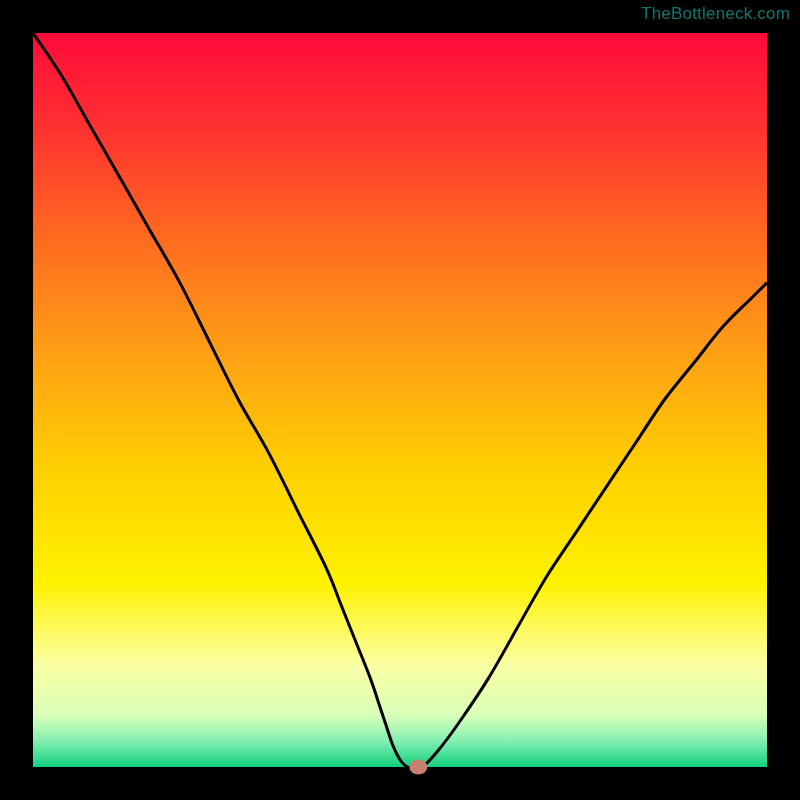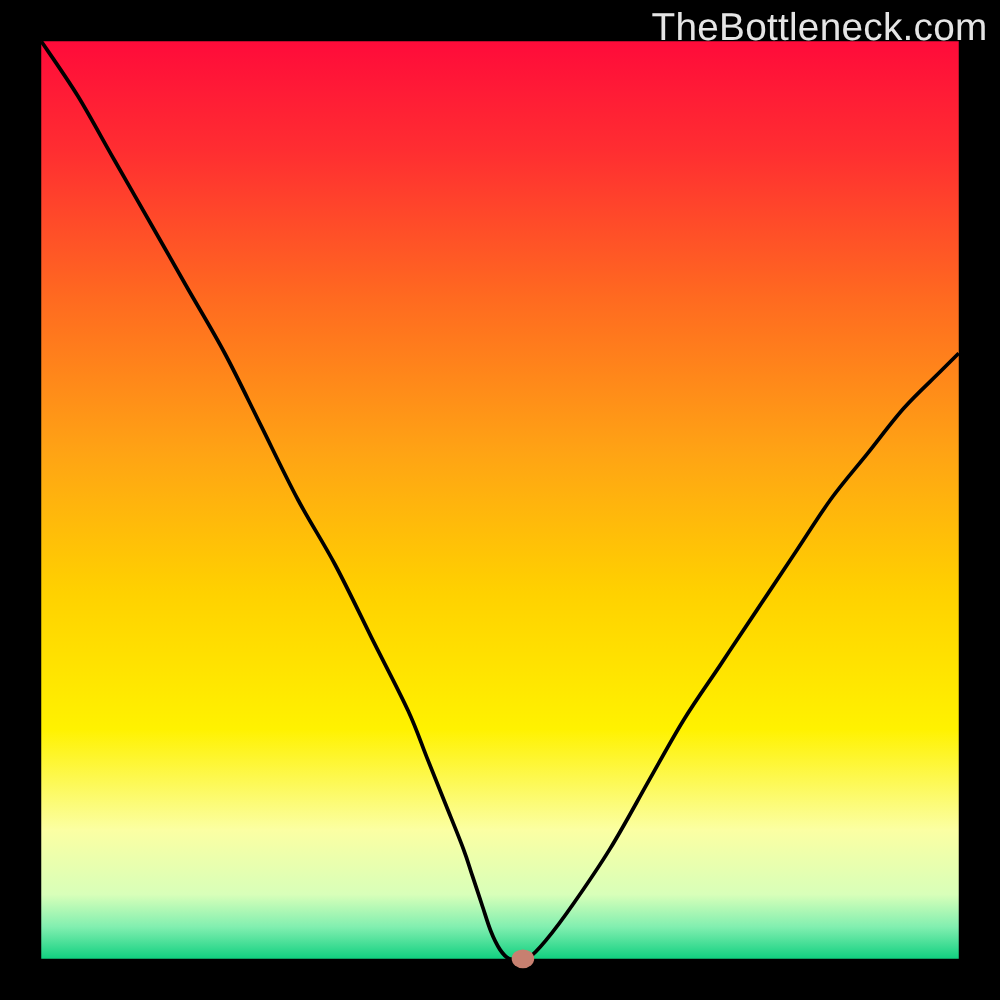--- a/index.html
+++ b/index.html
@@ -16,22 +16,22 @@
     width: 800px;
     height: 800px;
   }
   svg {
     display: block;
   }
   .watermark {
     position: absolute;
     top: 4px;
     right: 10px;
-    color: #e5e5e5;
-    font-size: 31px;
+    color: #0f766e;
+    font-size: 17px;
     font-weight: 400;
     letter-spacing: 0.2px;
   }
 </style>
 </head>
 <body>
 
 <div class="stage">
   <svg id="chart" width="800" height="800" viewBox="0 0 800 800">
     <defs>

